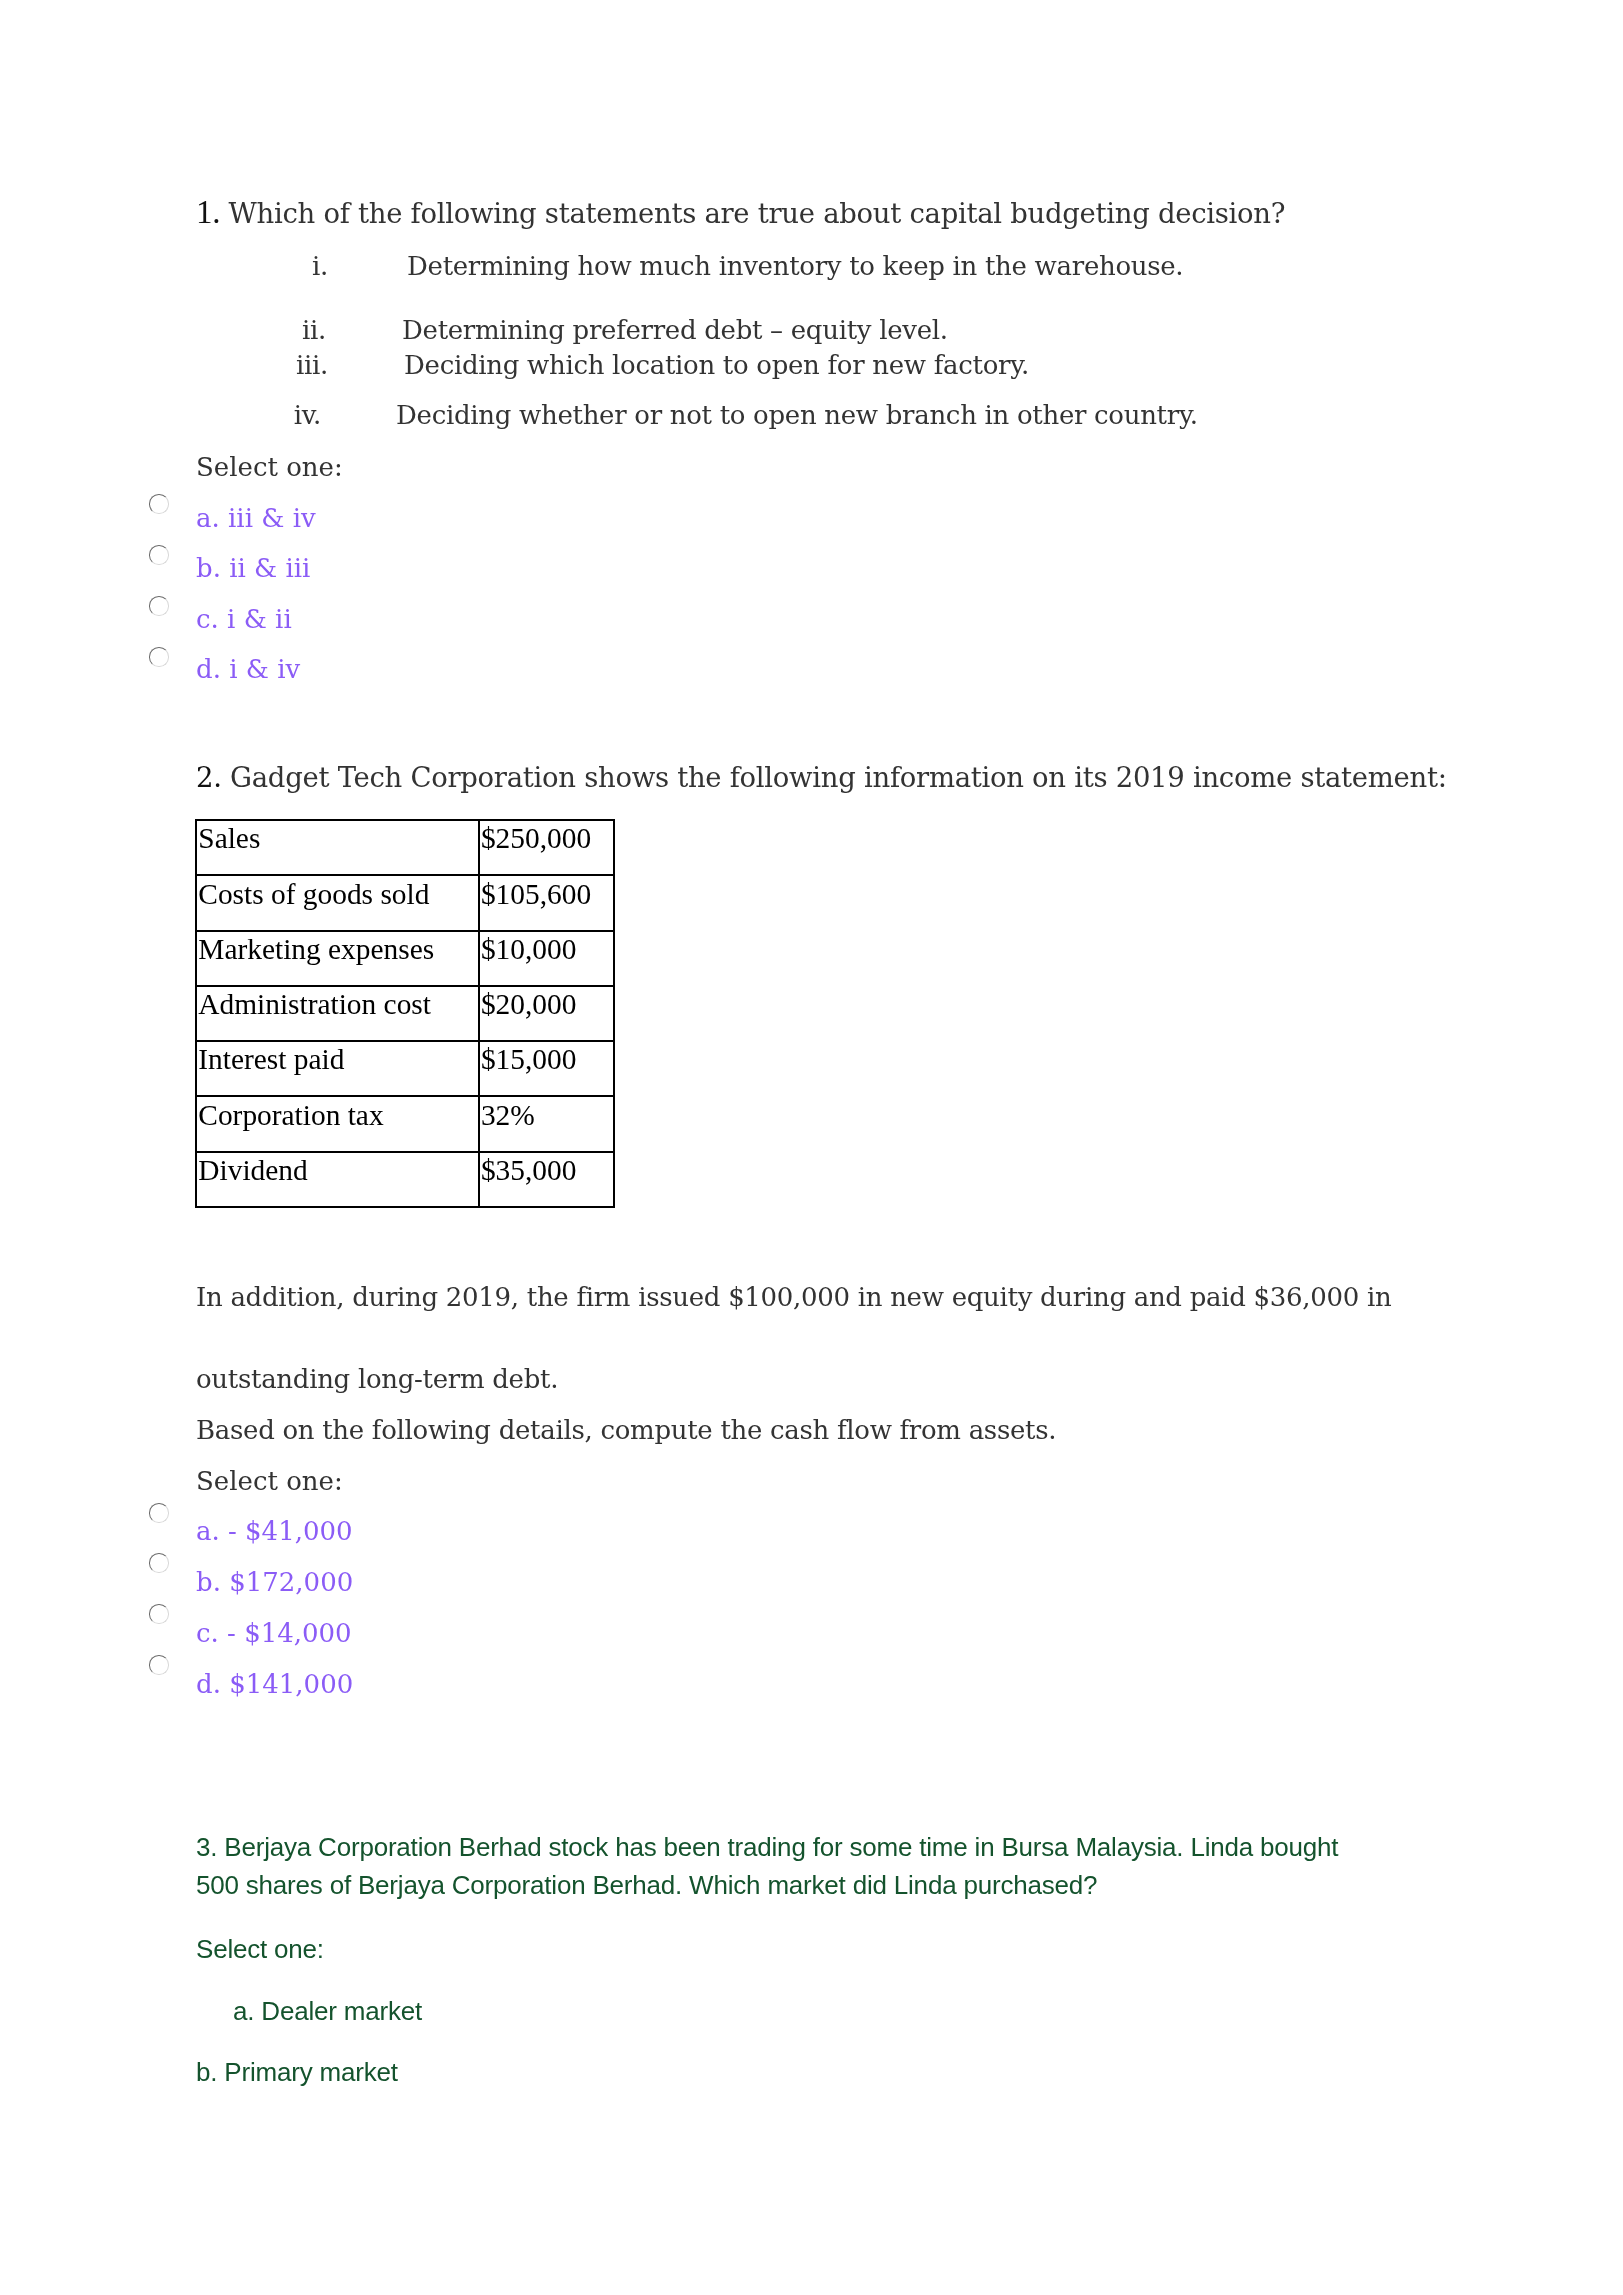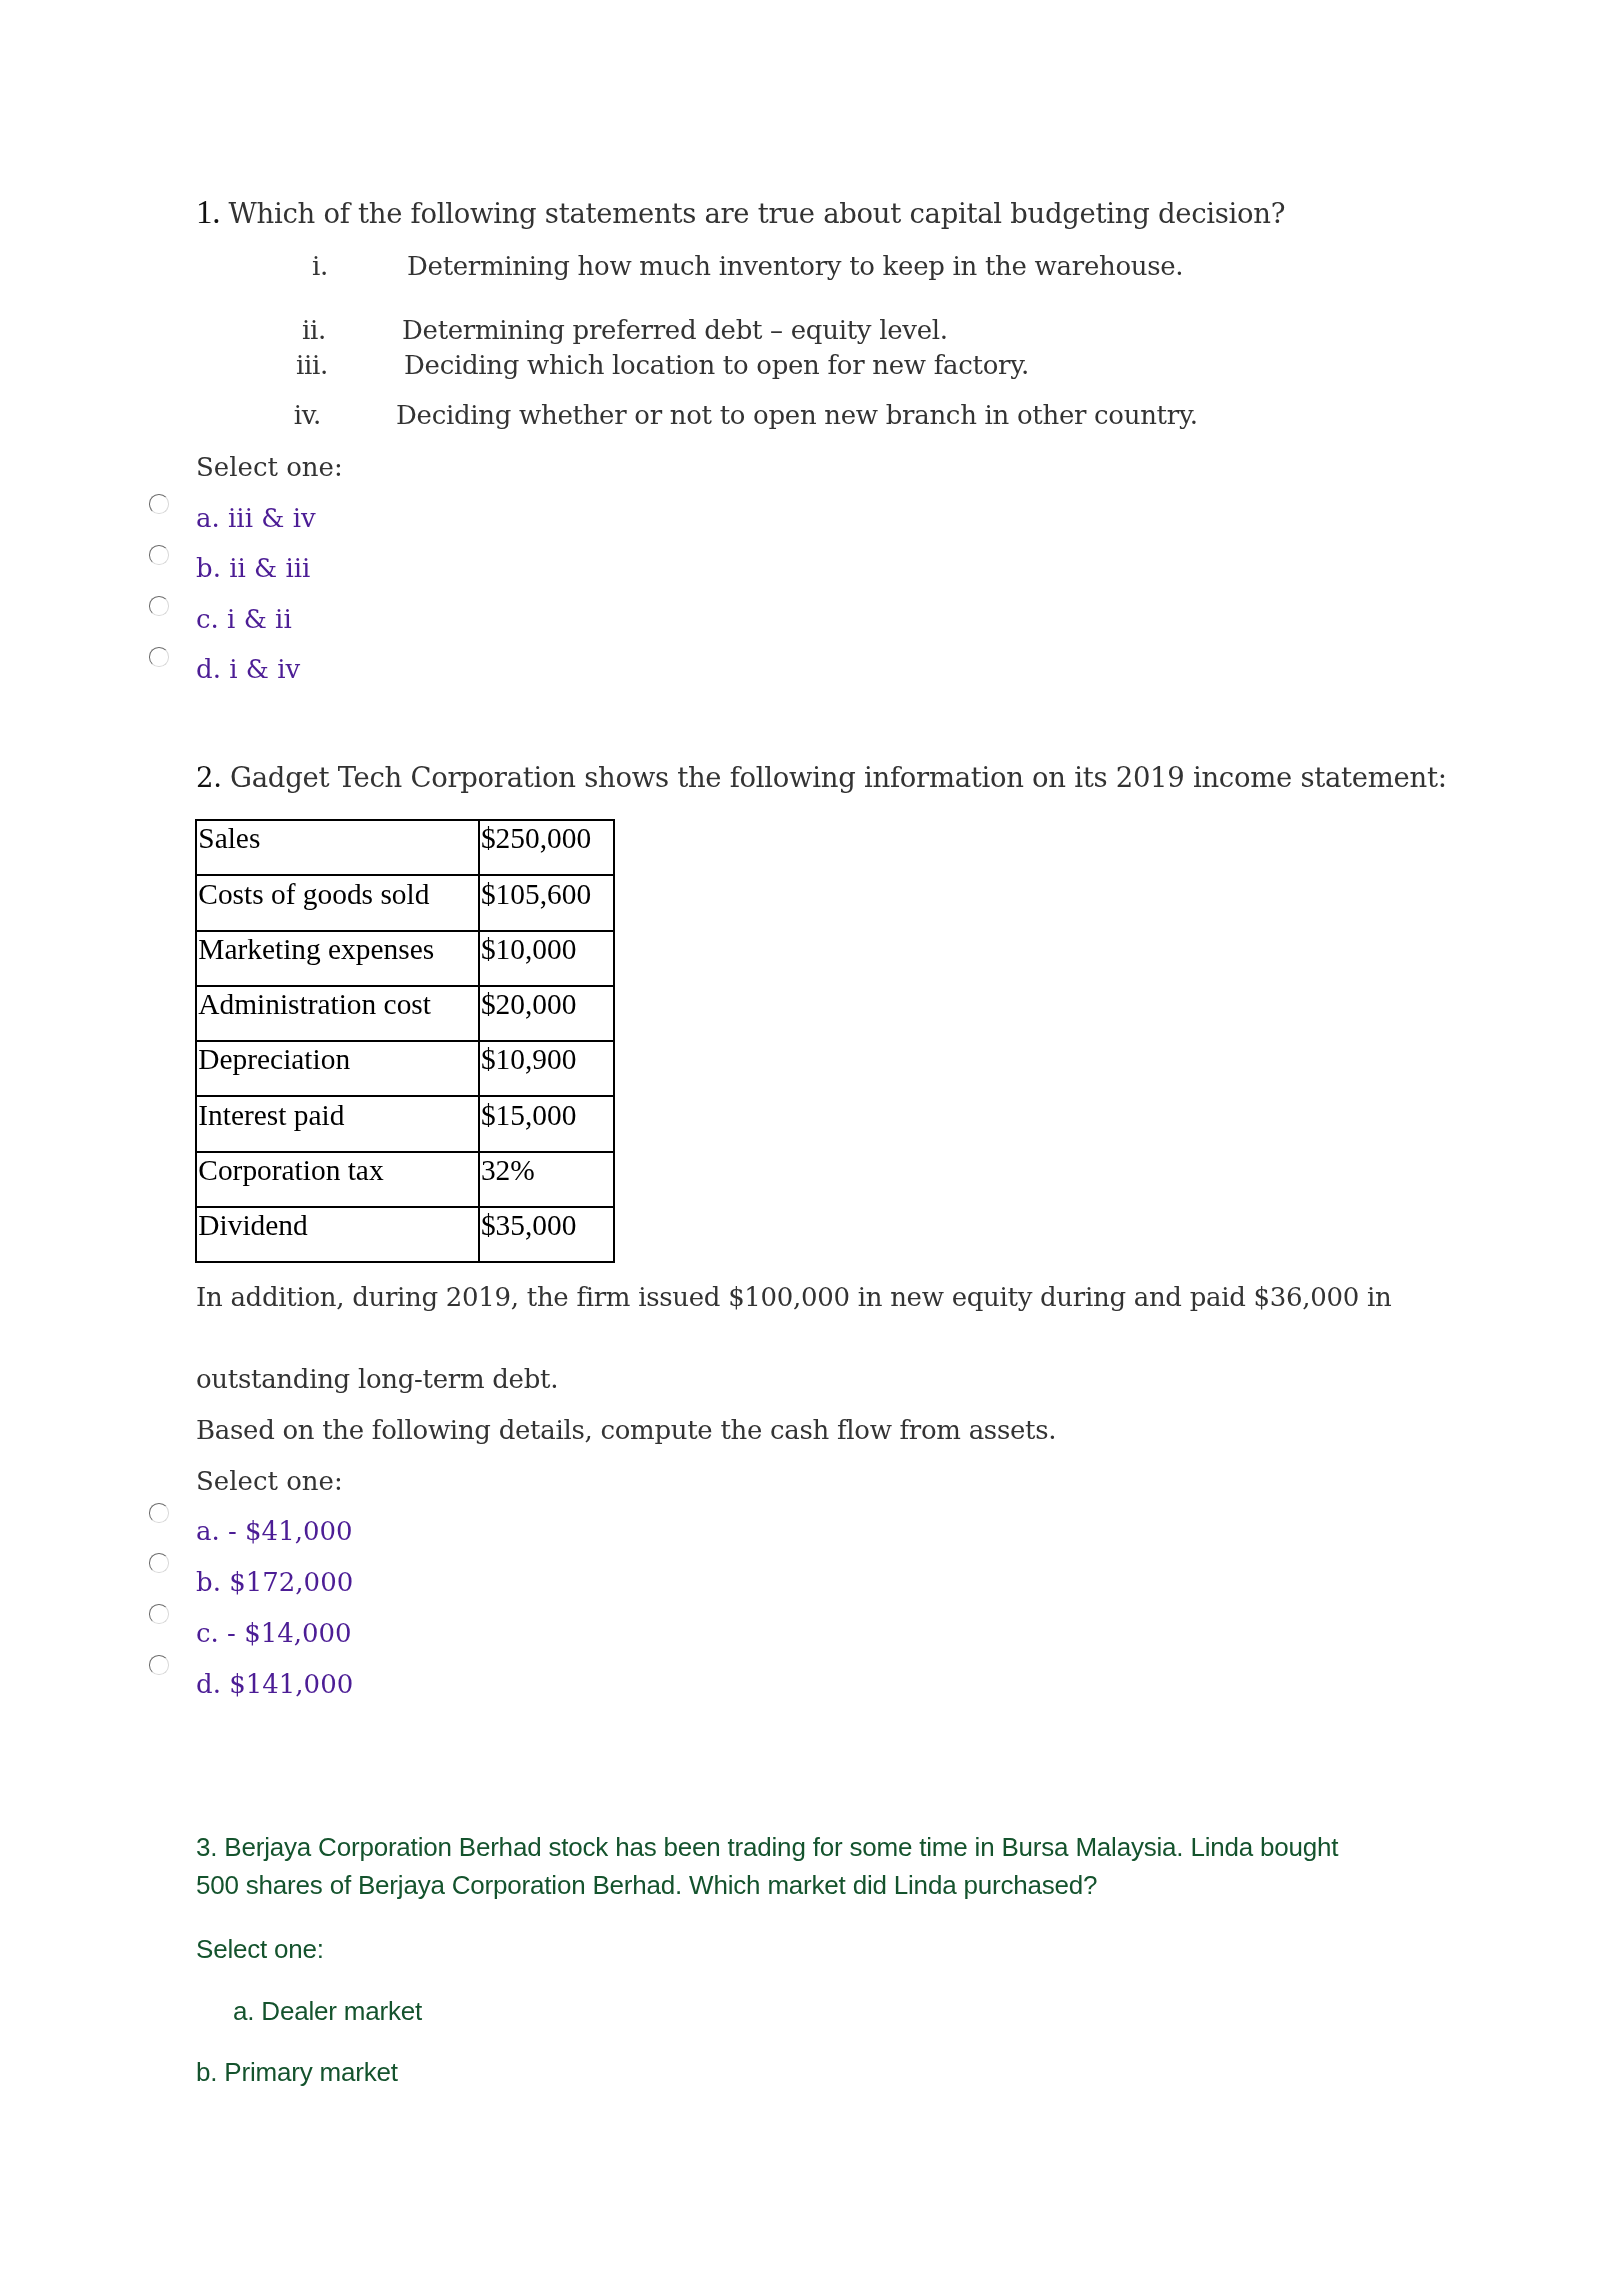--- a/index.html
+++ b/index.html
@@ -5,21 +5,21 @@
   html, body { margin: 0; padding: 0; background: #ffffff; }
   body { width: 1623px; height: 2295px; position: relative; overflow: hidden;
          font-family: "DejaVu Serif", "Liberation Serif", serif; color: #333333; }
   .abs { position: absolute; white-space: nowrap; }
   .q-title { font-size: 27.5px; color: #333; letter-spacing: -0.3px; }
   .q-title .num { font-family: "Liberation Serif", serif; font-size: 33px; color: #111; }
   .roman-row { font-size: 26px; color: #333; letter-spacing: -0.3px; }
   .roman-num { position: absolute; text-align: right; width: 79px; }
   .roman-text { position: absolute; }
   .select-label { font-size: 26px; color: #333; }
-  .option { font-size: 26px; color: #4c1d95; }
+  .option { font-size: 26px; color: #8b5cf6; }
   .radio { position: absolute; width: 19.6px; height: 19.6px; border-radius: 50%;
            border: 1.3px solid #d9d9d9; border-top-color: #6b6b6b; border-left-color: #6b6b6b;
            background: #fff; box-sizing: border-box; cursor: pointer; }
   table.income { position: absolute; left: 195px; top: 819px; border-collapse: collapse;
                  font-family: "Liberation Serif", "DejaVu Serif", serif; color: #000; }
   table.income td { border: 2.6px solid #000; height: 52px; vertical-align: top;
                     font-size: 29.4px; line-height: 33px; padding: 1.3px 1.3px 0 1.3px; }
   table.income td.label { width: 278px; }
   table.income td.value { width: 131px; }
   .para { font-size: 26px; color: #333; letter-spacing: -0.3px; }
@@ -79,24 +79,20 @@
   </tr>
   <tr>
     <td class="label">Marketing expenses</td>
     <td class="value">$10,000</td>
   </tr>
   <tr>
     <td class="label">Administration cost</td>
     <td class="value">$20,000</td>
   </tr>
   <tr>
-    <td class="label">Depreciation</td>
-    <td class="value">$10,900</td>
-  </tr>
-  <tr>
     <td class="label">Interest paid</td>
     <td class="value">$15,000</td>
   </tr>
   <tr>
     <td class="label">Corporation tax</td>
     <td class="value">32%</td>
   </tr>
   <tr>
     <td class="label">Dividend</td>
     <td class="value">$35,000</td>

